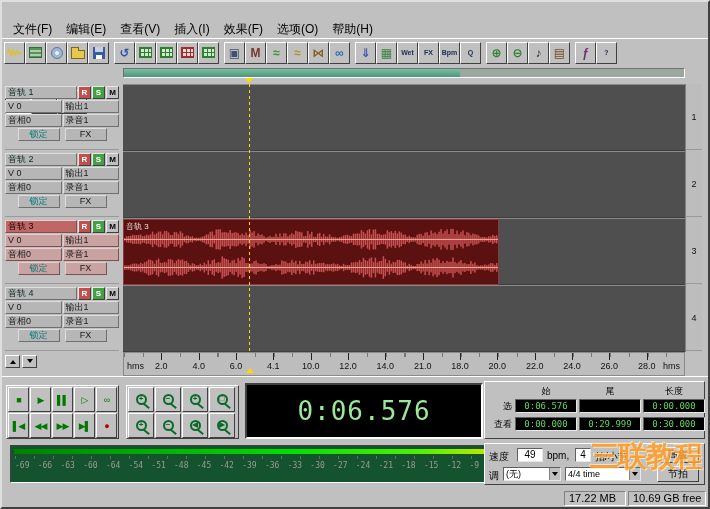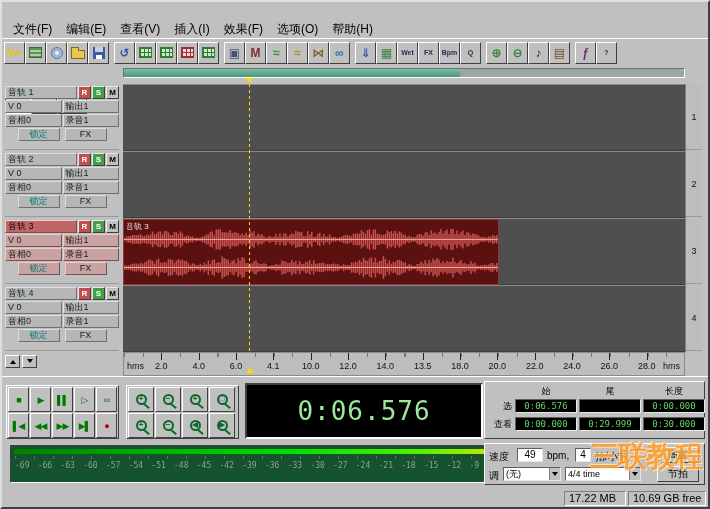--- a/index.html
+++ b/index.html
@@ -745,21 +745,21 @@
             <span class="rlabel" style="left: 112px;">6.0</span>
             <span class="rtick" style="left: 149.333px;"></span>
             <span class="rlabel" style="left: 149.333px;">4.1</span>
             <span class="rtick" style="left: 186.667px;"></span>
             <span class="rlabel" style="left: 186.667px;">10.0</span>
             <span class="rtick" style="left: 224px;"></span>
             <span class="rlabel" style="left: 224px;">12.0</span>
             <span class="rtick" style="left: 261.333px;"></span>
             <span class="rlabel" style="left: 261.333px;">14.0</span>
             <span class="rtick" style="left: 298.667px;"></span>
-            <span class="rlabel" style="left: 298.667px;">13.5</span>
+            <span class="rlabel" style="left: 298.667px;">21.0</span>
             <span class="rtick" style="left: 336px;"></span>
             <span class="rlabel" style="left: 336px;">18.0</span>
             <span class="rtick" style="left: 373.333px;"></span>
             <span class="rlabel" style="left: 373.333px;">20.0</span>
             <span class="rtick" style="left: 410.667px;"></span>
             <span class="rlabel" style="left: 410.667px;">22.0</span>
             <span class="rtick" style="left: 448px;"></span>
             <span class="rlabel" style="left: 448px;">24.0</span>
             <span class="rtick" style="left: 485.333px;"></span>
             <span class="rlabel" style="left: 485.333px;">26.0</span>
@@ -887,21 +887,21 @@
     </div>
 
     <div class="meter">
       <div class="meter-bar"></div>
       <div class="meter-ticks"></div>
       <div class="meter-scale" id="meter-scale">
           <span>-69</span>
           <span>-66</span>
           <span>-63</span>
           <span>-60</span>
-          <span>-57</span>
+          <span>-64</span>
           <span>-54</span>
           <span>-51</span>
           <span>-48</span>
           <span>-45</span>
           <span>-42</span>
           <span>-39</span>
           <span>-36</span>
           <span>-33</span>
           <span>-30</span>
           <span>-27</span>

